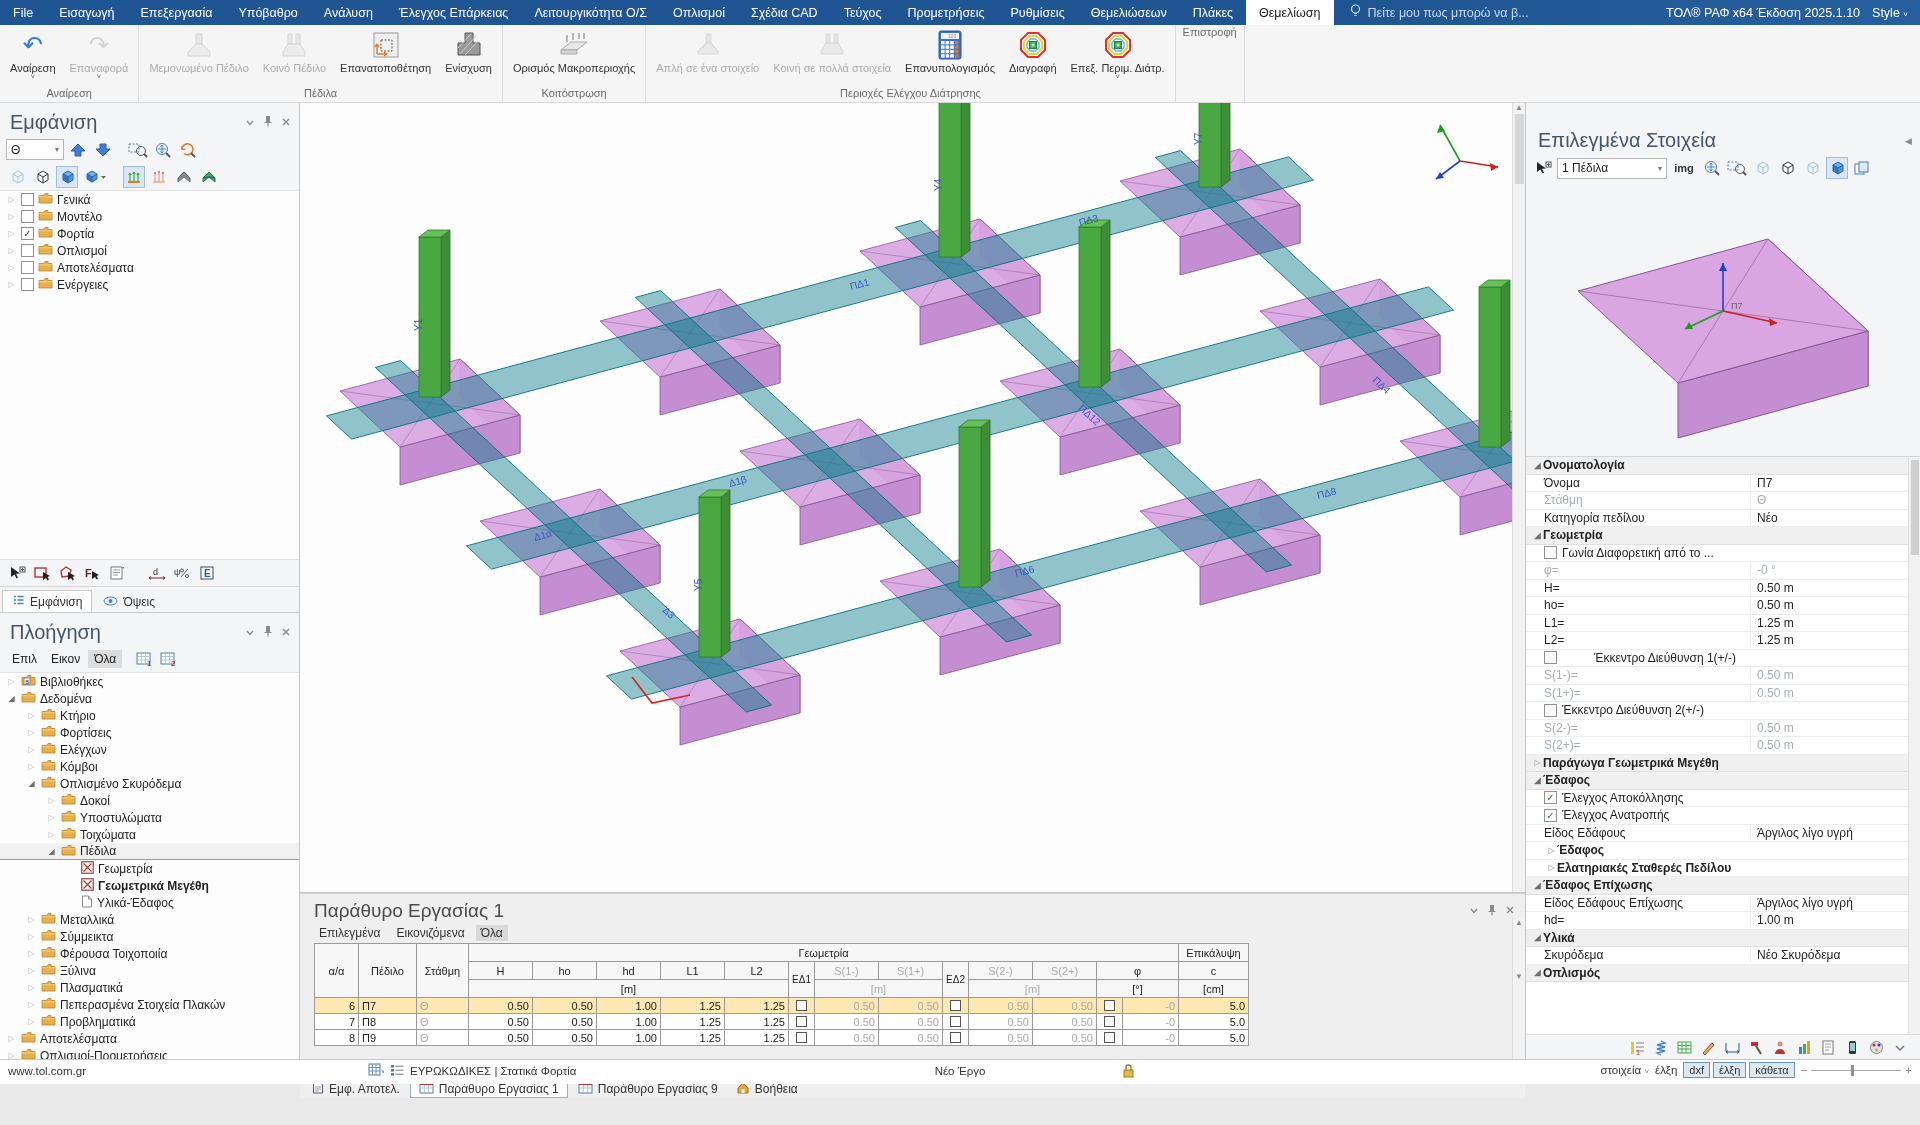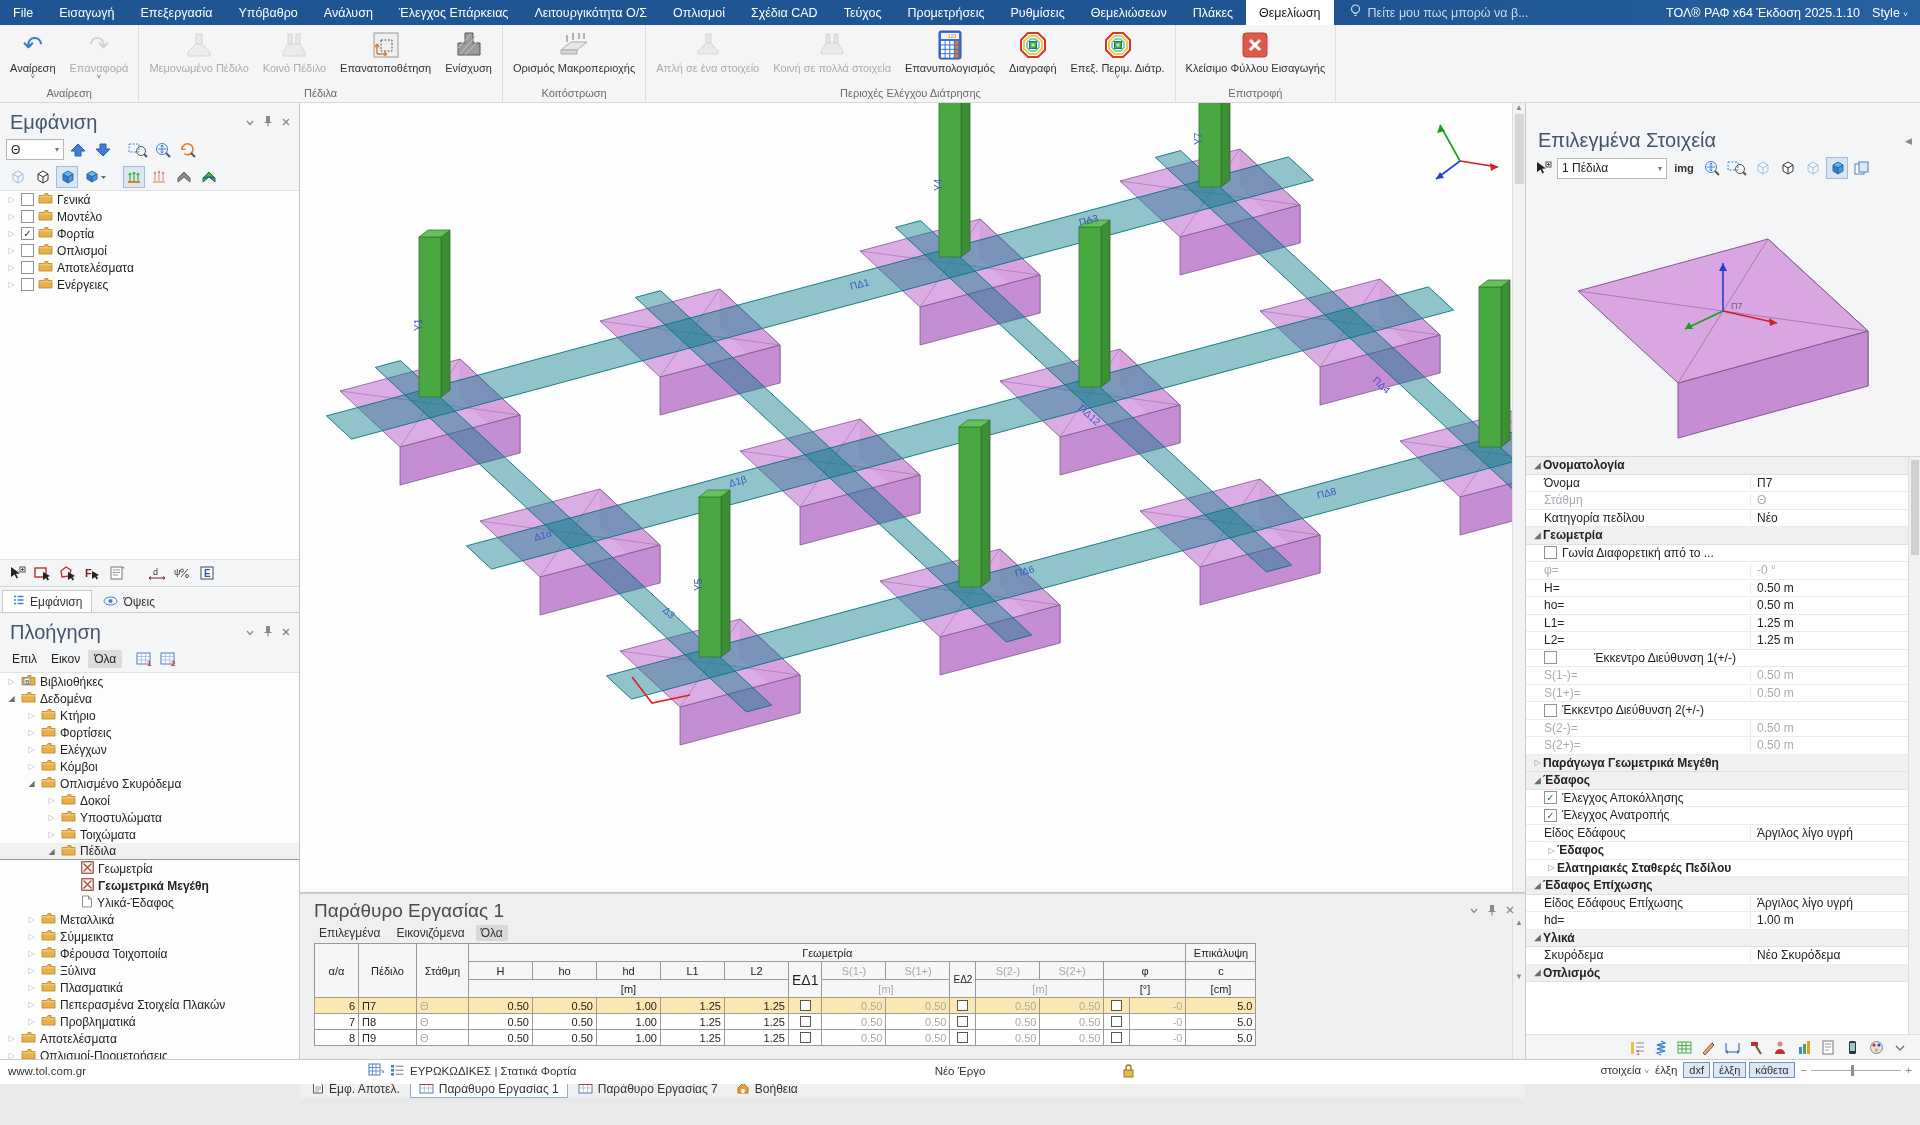--- a/index.html
+++ b/index.html
@@ -279,31 +279,20 @@
                 <rect x="13.5" y="13.5" width="3" height="3" fill="#bfe8c4"></rect>
               </svg>
             </div>
             <div class="rlb">Επεξ. Περιμ. Διάτρ.</div>
             <div class="chv">˅</div>
           </div>
         </div>
         <div class="rg-label">Περιοχές Ελέγχου Διάτρησης</div>
       </div>
       <div class="rgroup">
-        <div class="rg-buttons">
-          <div class="rbtn">
-            <div class="ric">
-              <svg width="30" height="30" viewBox="0 0 30 30" xmlns="http://www.w3.org/2000/svg">
-                <rect x="3" y="3" width="24" height="24" rx="3" fill="#dd5a4b" stroke="#b84437"></rect>
-                <path d="M10 10 L20 20 M20 10 L10 20" stroke="#fff" stroke-width="3"></path>
-              </svg>
-            </div>
-            <div class="rlb">Κλείσιμο Φύλλου Εισαγωγής</div>
-          </div>
-        </div>
         <div class="rg-label">Επιστροφή</div>
       </div>
       <div style="flex: 1 1 0%;"></div>
     </div>
 
   <div class="main">
     <div class="left-col">
       <section style="height:509px;display:flex;flex-direction:column">
         <div class="panel-header">
           <div class="panel-title">Εμφάνιση</div>
@@ -928,21 +917,21 @@
                   <th rowspan="3">Στάθμη</th>
                   <th colspan="13">Γεωμετρία</th>
                   <th>Επικάλυψη</th>
                 </tr>
                 <tr>
                   <th>H</th>
                   <th>ho</th>
                   <th>hd</th>
                   <th>L1</th>
                   <th>L2</th>
-                  <th rowspan="2" style="font-size:14px">ΕΔ1</th>
+                  <th rowspan="2" style="font-size:10px">ΕΔ1</th>
                   <th class="mut">S(1-)</th>
                   <th class="mut">S(1+)</th>
                   <th rowspan="2" style="font-size:10px">ΕΔ2</th>
                   <th class="mut">S(2-)</th>
                   <th class="mut">S(2+)</th>
                   <th colspan="2">φ</th>
                   <th>c</th>
                 </tr>
                 <tr>
                   <th colspan="5">[m]</th>
@@ -1046,21 +1035,21 @@
                 <path d="M1 7 h13 M5.3 4 v8 M9.6 4 v8" stroke="#9ab8d4" stroke-width="0.8"></path>
               </svg></span>
             <span>Παράθυρο Εργασίας 1</span>
           </span>
           <span class="btab">
             <span><svg width="15" height="13" viewBox="0 0 15 13" xmlns="http://www.w3.org/2000/svg">
                 <rect x="1" y="1" width="13" height="11" fill="#fff" stroke="#4a7fb5"></rect>
                 <rect x="1" y="1" width="13" height="3" fill="#c03030"></rect>
                 <path d="M1 7 h13 M5.3 4 v8 M9.6 4 v8" stroke="#9ab8d4" stroke-width="0.8"></path>
               </svg></span>
-            <span>Παράθυρο Εργασίας 7</span>
+            <span>Παράθυρο Εργασίας 9</span>
           </span>
           <span class="btab">
             <span><svg width="14" height="13" viewBox="0 0 14 13" xmlns="http://www.w3.org/2000/svg">
                 <path d="M2 7 L7 2 L12 7 V12 H2 z" fill="#e8a23a" stroke="#a8701e"></path>
                 <rect x="5.5" y="8" width="3" height="4" fill="#fff"></rect>
               </svg></span>
             <span>Βοήθεια</span>
           </span>
         </div>
     </div>

